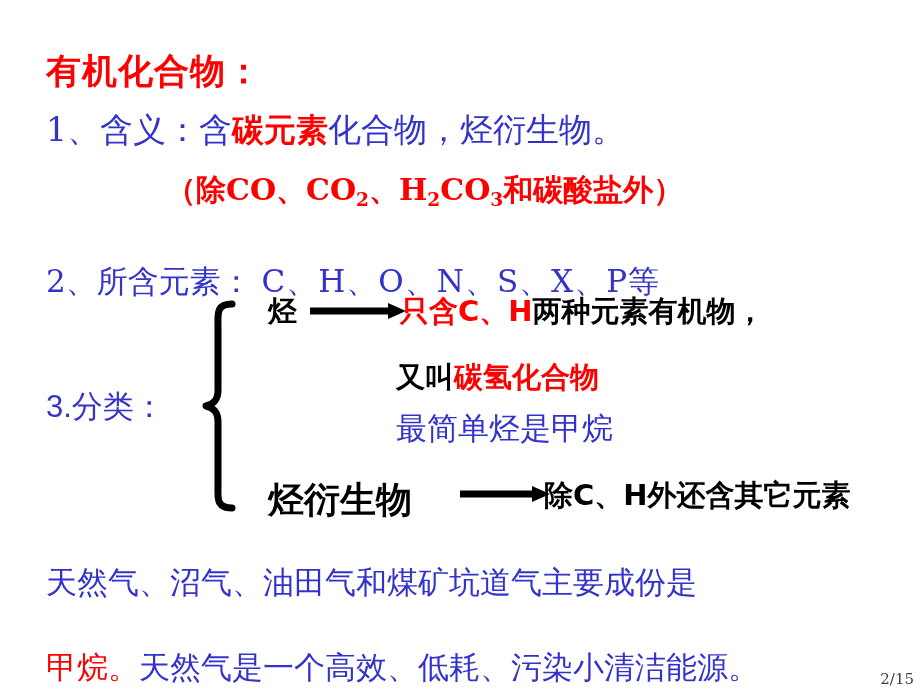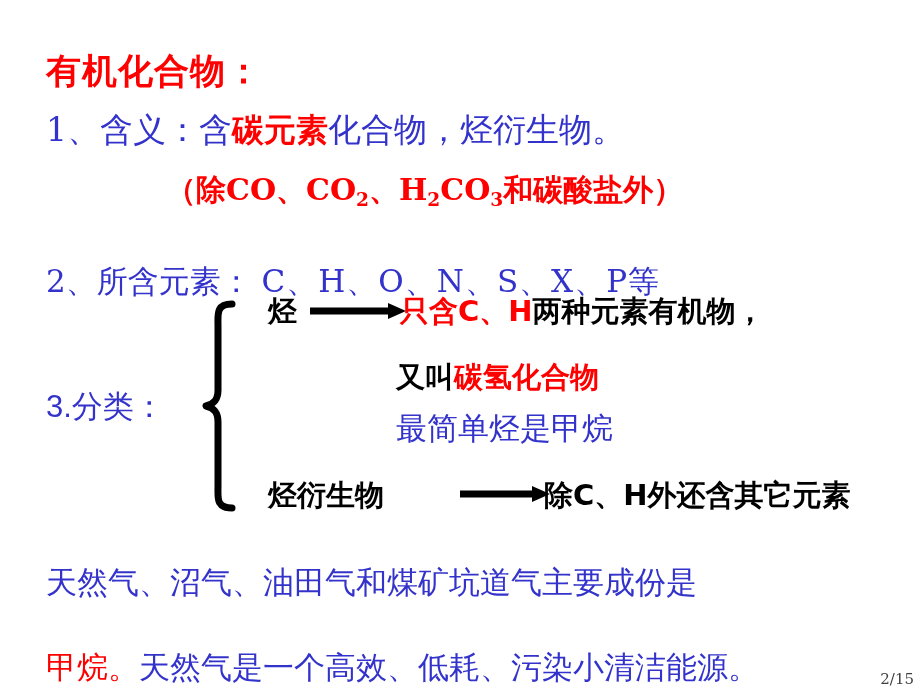--- a/index.html
+++ b/index.html
@@ -104,21 +104,21 @@
   }
   #branch1-simplest {
     left: 396px; top: 408px;
     font-size: 31px;
     font-family: "DejaVu Serif", "Liberation Serif", serif;
   }
 
   
   #branch2-term {
     left: 268px; top: 476px;
-    font-size: 29px;
+    font-size: 36px;
     font-weight: bold;
     font-family: "DejaVu Sans", "Liberation Sans", sans-serif;
   }
   #arrow2 { left: 460px; top: 485px; width: 90px; height: 18px; }
   #branch2-def {
     left: 544px; top: 476px;
     font-size: 29px;
     font-weight: bold;
     font-family: "DejaVu Sans", "Liberation Sans", sans-serif;
   }

